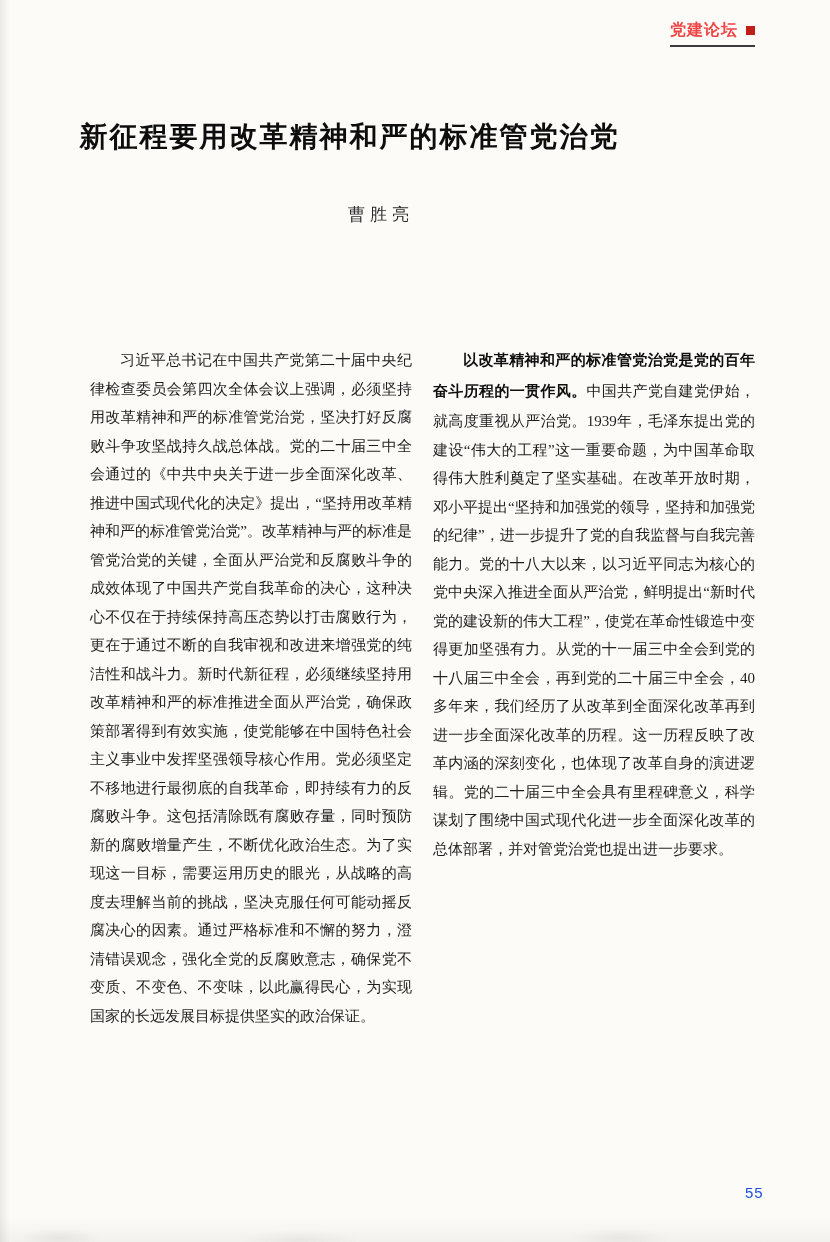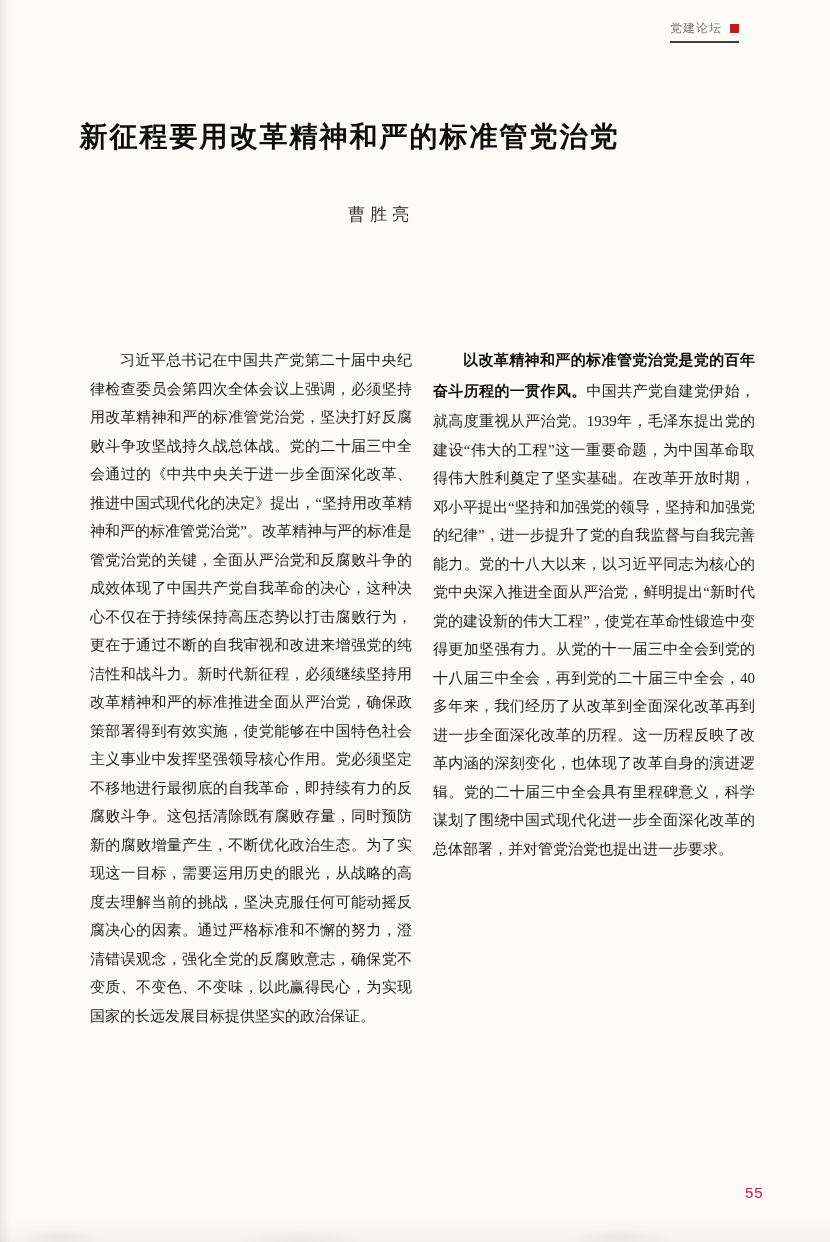--- a/index.html
+++ b/index.html
@@ -28,21 +28,21 @@
     pointer-events:none;
   }
   .header{
     position:absolute;top:22px;left:670px;
     display:flex;align-items:center;gap:8px;
     padding-bottom:7px;
     border-bottom:2px solid #3c3c3c;
   }
   .header-label{
     font-family:"Liberation Sans", sans-serif;
-    font-weight:400;font-size:12px;letter-spacing:1px;color:#737373;
+    font-weight:700;font-size:16px;letter-spacing:1px;color:#ef4444;
     line-height:1;
   }
   .red-square{width:9px;height:9px;background:#bf1f18;display:inline-block;}
   .title{
     position:absolute;top:118px;left:0;width:699px;margin:0;
     text-align:center;
     font-family:"Liberation Sans", sans-serif;
     font-weight:900;
     font-size:28px;letter-spacing:2px;color:#0d0d0d;
   }
@@ -61,21 +61,21 @@
   .col-right{left:428px;}
   .col p{margin:5px;padding:0;}
   .indent{text-indent:2em;}
   .lead{
     font-family:Liberation Mono, monospace;
     font-weight:700;color:#0f0f0f;
   }
   .page-number{
     position:absolute;top:1184px;left:745px;
     font-family:"Liberation Sans", sans-serif;
-    font-size:15px;color:#be185d;letter-spacing:1px;
+    font-size:15px;color:#1d4ed8;letter-spacing:1px;
   }
 </style>
 </head>
 <body>
 
 <div class="page">
 
   <div class="header">
     <span class="header-label">党建论坛</span>
     <span class="red-square"></span>

